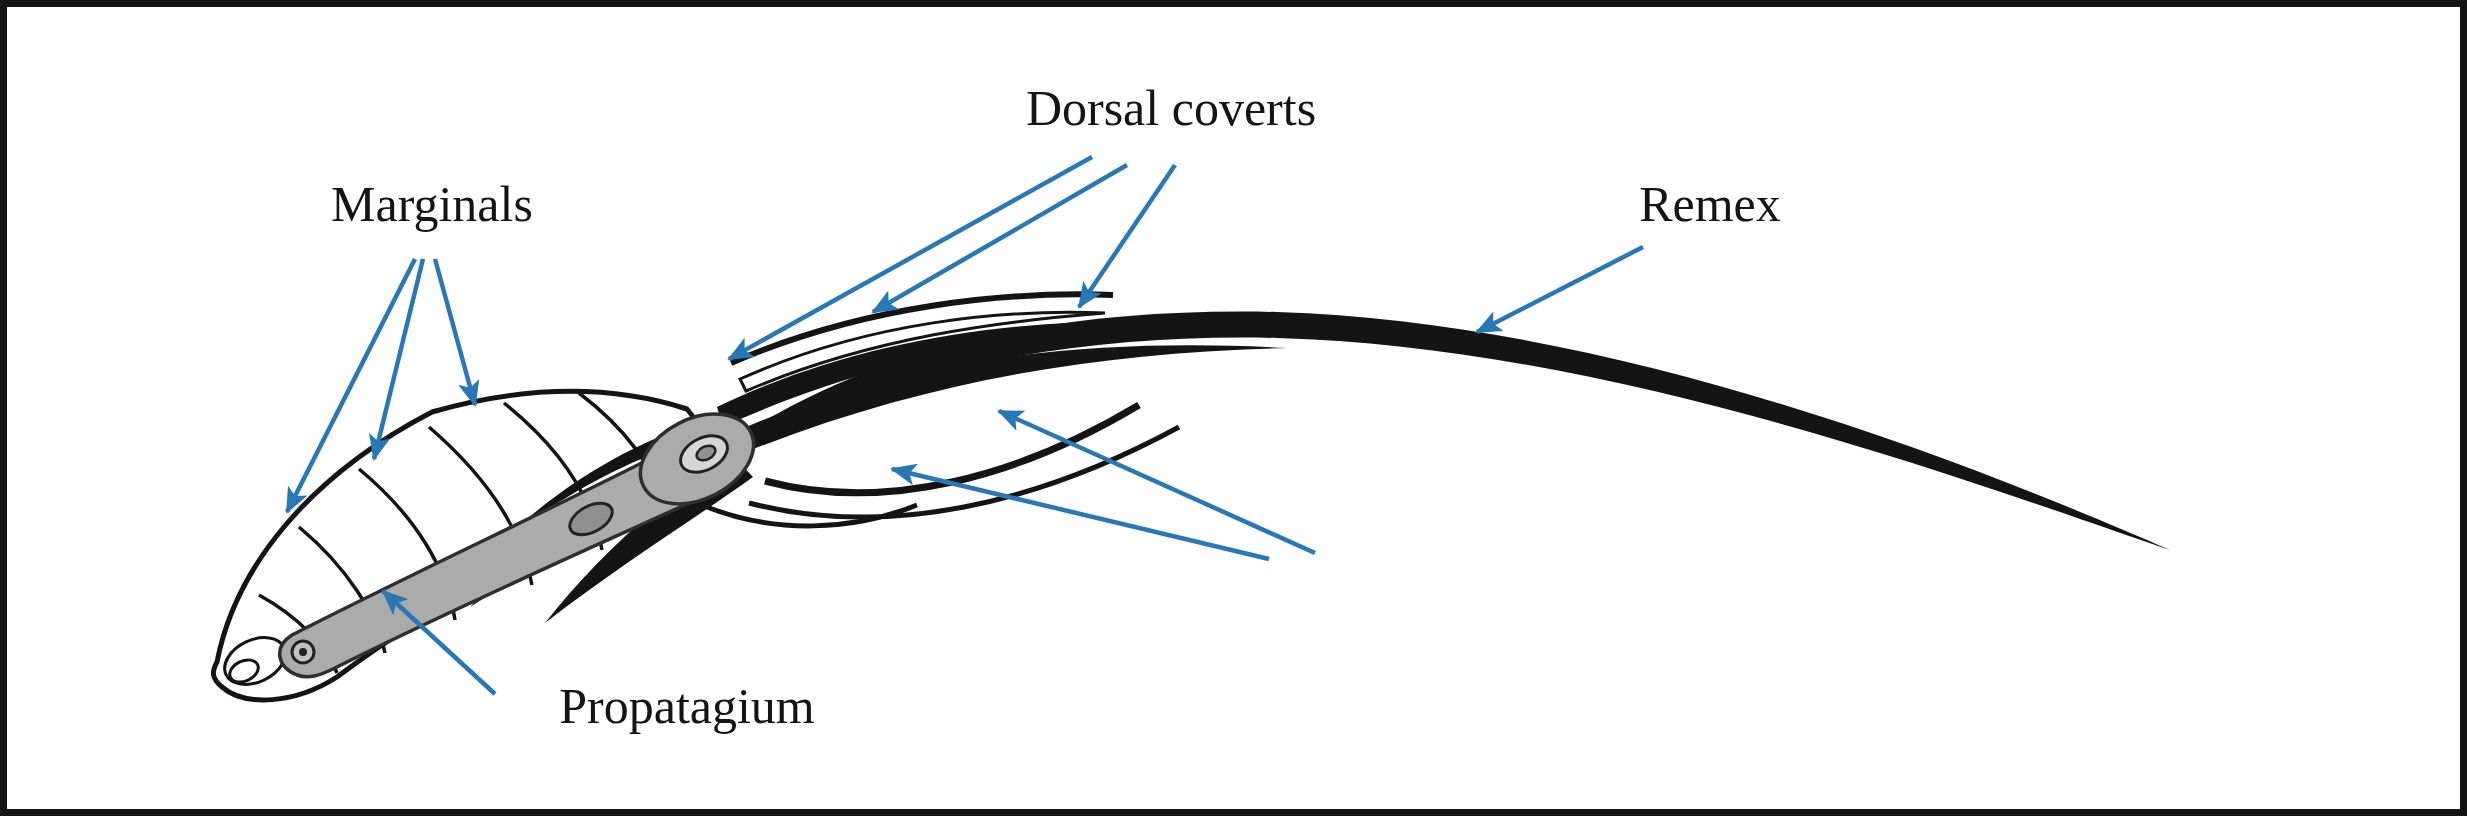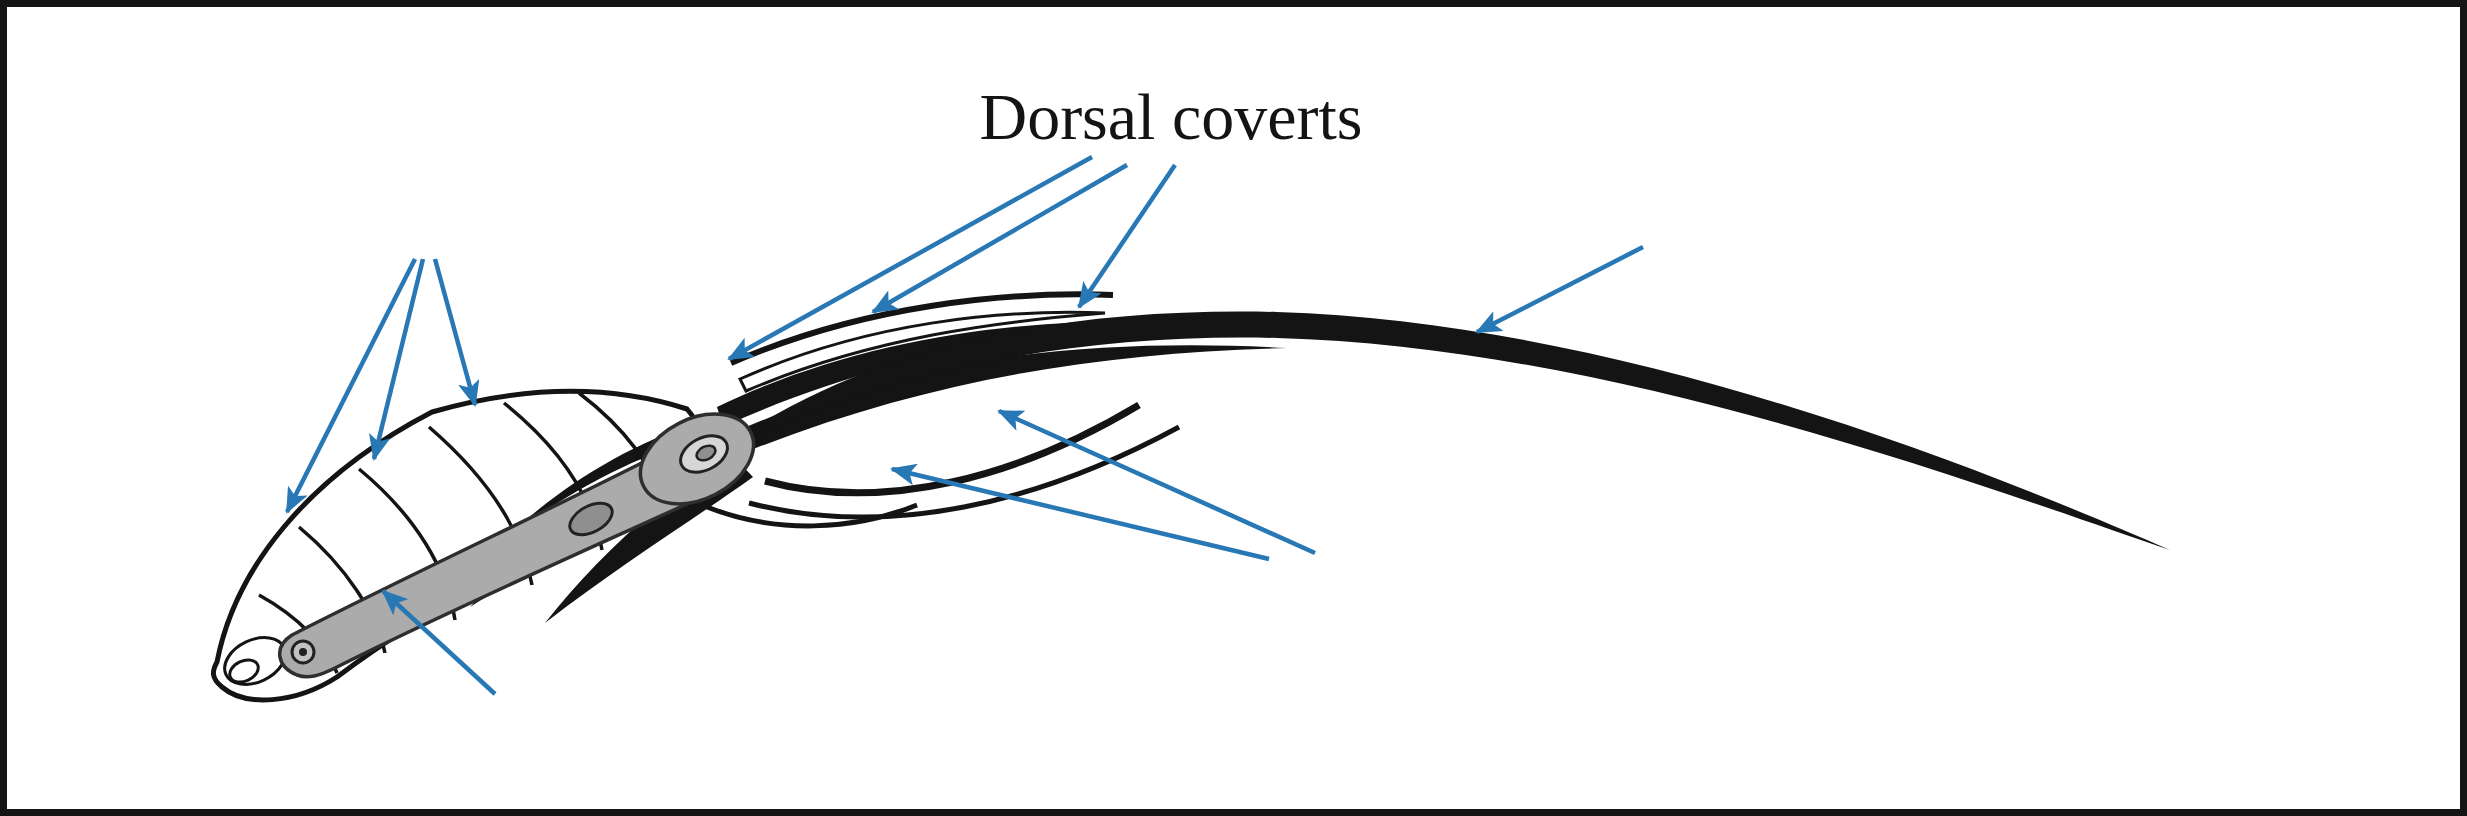--- a/index.html
+++ b/index.html
@@ -10,21 +10,21 @@
     height: 816px;
     background: var(--bg, #ffffff);
     border: 7px solid var(--ink, #141414);
     overflow: hidden;
   }
   .figure svg { position: absolute; left: 0; top: 0; }
   .label {
     position: absolute;
     transform: translateX(-50%);
     font-family: "Liberation Serif", serif;
-    font-size: 66px;
+    font-size: 50px;
     color: var(--ink, #141414);
     white-space: nowrap;
   }
   .arrow { stroke: var(--arrow, #2878b5); stroke-width: 4.5; fill: none; }
   .arrowhead { fill: var(--arrow, #2878b5); }
   .ink-fill { fill: var(--ink, #141414); }
   .ink-line { stroke: var(--ink, #141414); fill: none; }
   .white-feather { fill: #ffffff; stroke: var(--ink, #141414); }
   .gray-fill { fill: var(--gray, #ababab); stroke: #2e2e2e; }
 </style>
@@ -104,14 +104,17 @@
         <path class="arrow" marker-end="url(#ah)" d="M 1262,552 L 885,462"></path>
         <path class="arrow" marker-end="url(#ah)" d="M 1308,546 L 992,404"></path>
       </g>
       <g>
         <path class="arrow" marker-end="url(#ah)" d="M 488,687 L 376,584"></path>
       </g>
     </g>
   </svg>
 
   <div class="label" style="left:1164px; top:72px">Dorsal coverts</div>
+  <div class="label" style="left:425px;  top:168px">Marginals</div>
+  <div class="label" style="left:1703px; top:168px">Remex</div>
+  <div class="label" style="left:680px;  top:670px">Propatagium</div>
 
 </div>
 
 </body></html>

